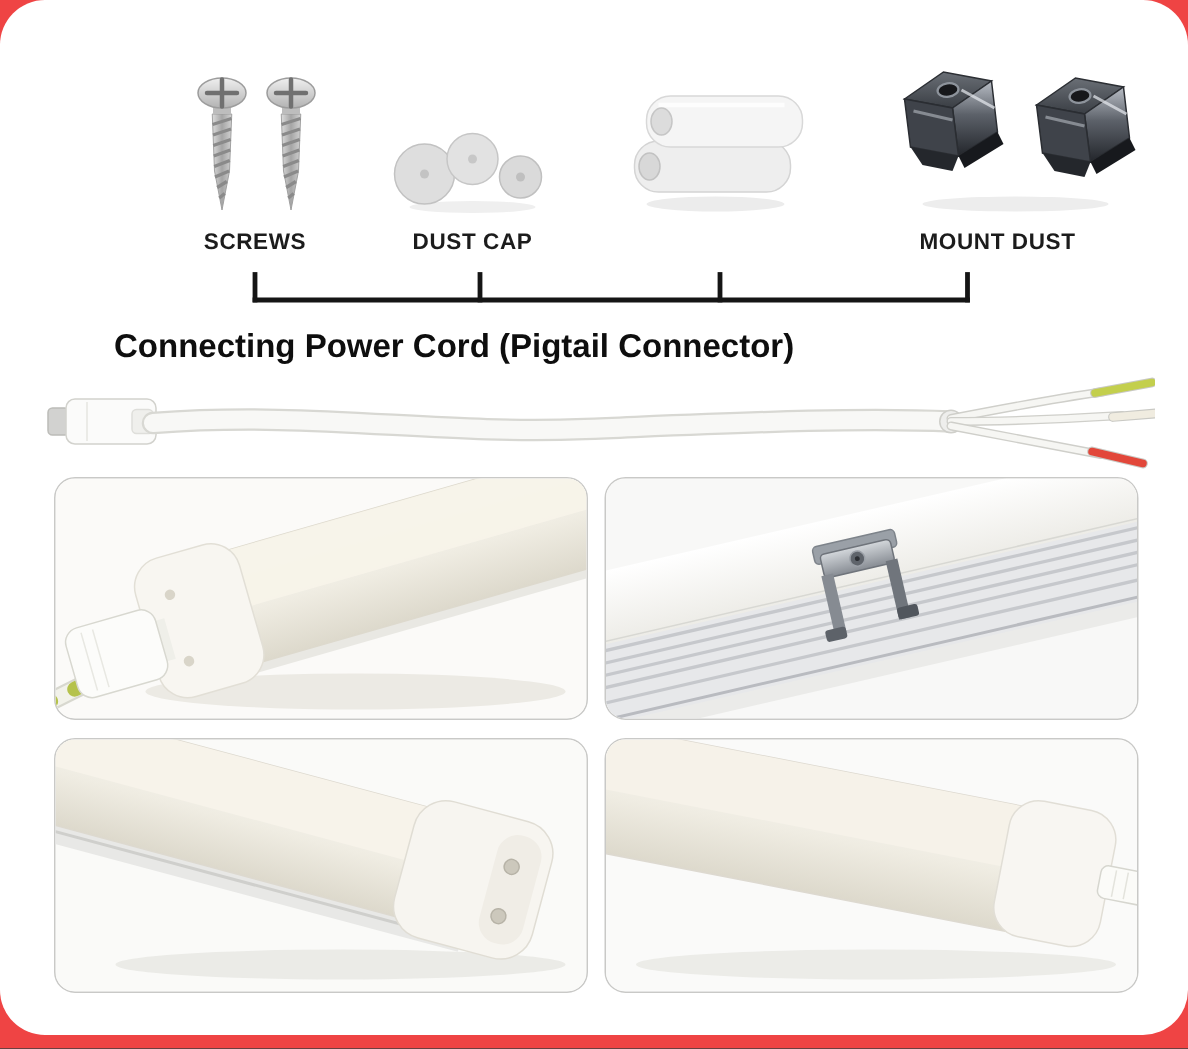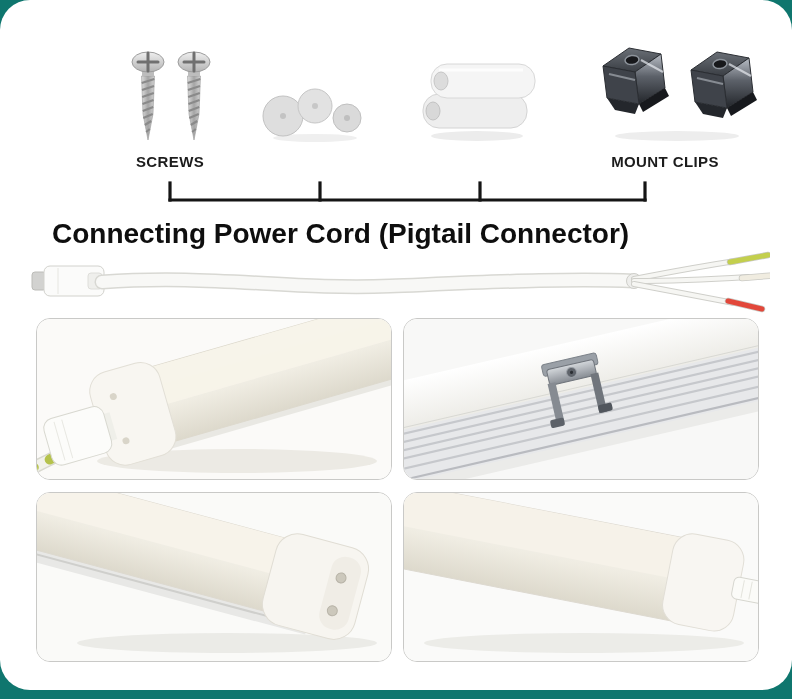--- a/index.html
+++ b/index.html
@@ -1,23 +1,23 @@
 <!DOCTYPE html>
 <html><head>
 <meta charset="utf-8">
 <style>
   html,body{margin:0;padding:0;background:#000;}
-  .stage{position:relative;width:792px;height:699px;background:#0f766e;overflow:hidden;
+  .stage{position:relative;width:792px;height:699px;background:#ef4444;overflow:hidden;
          font-family:"Liberation Sans",sans-serif;}
   .canvas{position:absolute;left:0;top:0;width:792px;height:690px;background:#fff;
           border-radius:30px;}
   .abs{position:absolute;}
   .part-label{position:absolute;font-weight:bold;font-size:15px;letter-spacing:.4px;
               color:#1c1c1c;text-align:center;}
-  .heading{position:absolute;left:52px;top:218px;font-weight:bold;font-size:28px;
+  .heading{position:absolute;left:76px;top:218px;font-weight:bold;font-size:22px;
            color:#0e0e0e;}
   .panel{position:absolute;width:354px;border:1px solid #c9c9c7;border-radius:14px;
          overflow:hidden;background:#fbfbfa;}
   svg{display:block;}
 </style>
 </head>
 <body>
 
 <div class="stage">
   <div class="canvas"></div>
@@ -116,21 +116,22 @@
       <path d="M40,32 L66,14 L70,48 L44,64 Z" fill="url(#mc-face)" stroke="#2a2d32"></path>
       <path d="M8,26 L40,32 L44,64 L12,58 Z" fill="#3f434a" stroke="#2a2d32"></path>
       <path d="M12,58 L44,64 L40,74 L20,70 Z" fill="#24272c"></path>
       <path d="M44,64 L70,48 L74,56 L48,72 Z" fill="#17191d"></path>
       <path d="M46,20 L68,32" stroke="#e8ebf0" stroke-width="2" opacity="0.7"></path>
       <path d="M14,34 L40,40" stroke="#cdd2d9" stroke-width="2" opacity="0.5"></path>
     </g>
   </svg>
 
   <div class="part-label" style="left:110px;top:153px;width:120px">SCREWS</div>
-  <div class="part-label" style="left:582px;top:153px;width:166px">MOUNT CLIPS</div>
+  <div class="part-label" style="left:240px;top:153px;width:150px">DUST CAP</div>
+  <div class="part-label" style="left:582px;top:153px;width:166px">MOUNT DUST</div>
 
   <svg class="abs" style="left:140px;top:178px" width="530" height="30" viewBox="0 0 530 30">
     <g stroke="#151515" stroke-width="3.2" fill="none" stroke-linecap="square">
       <line x1="30" y1="22" x2="505" y2="22"></line>
       <line x1="30" y1="5" x2="30" y2="22"></line>
       <line x1="180" y1="5" x2="180" y2="22"></line>
       <line x1="340" y1="5" x2="340" y2="22"></line>
       <line x1="505" y1="5" x2="505" y2="22"></line>
     </g>
   </svg>

